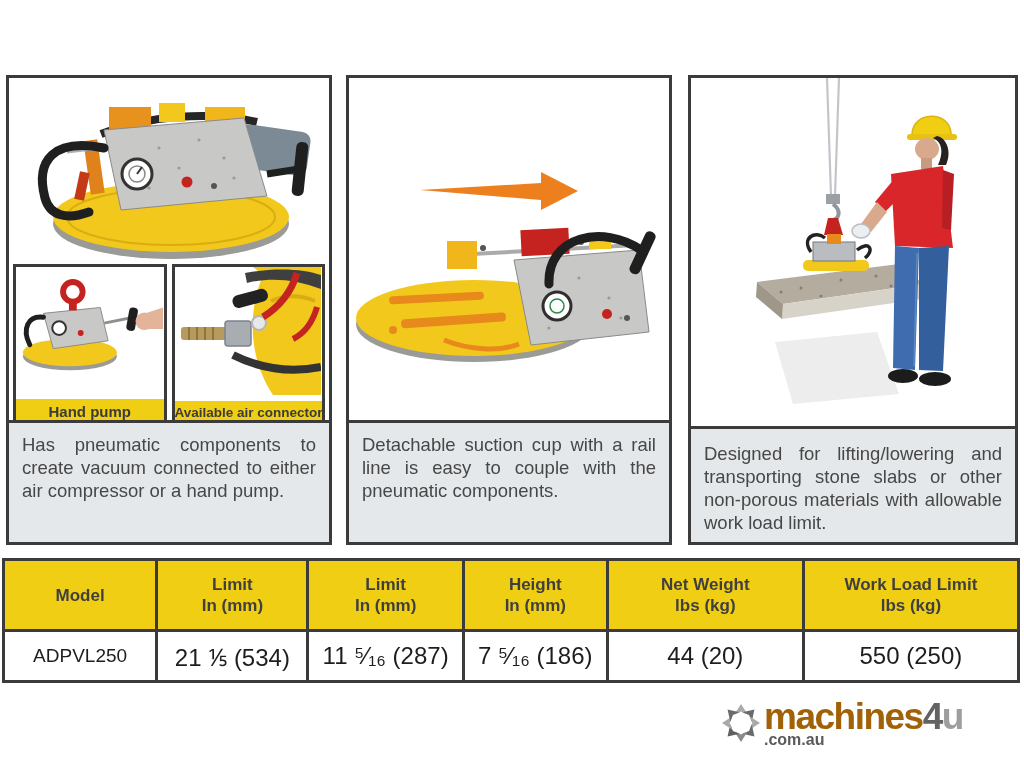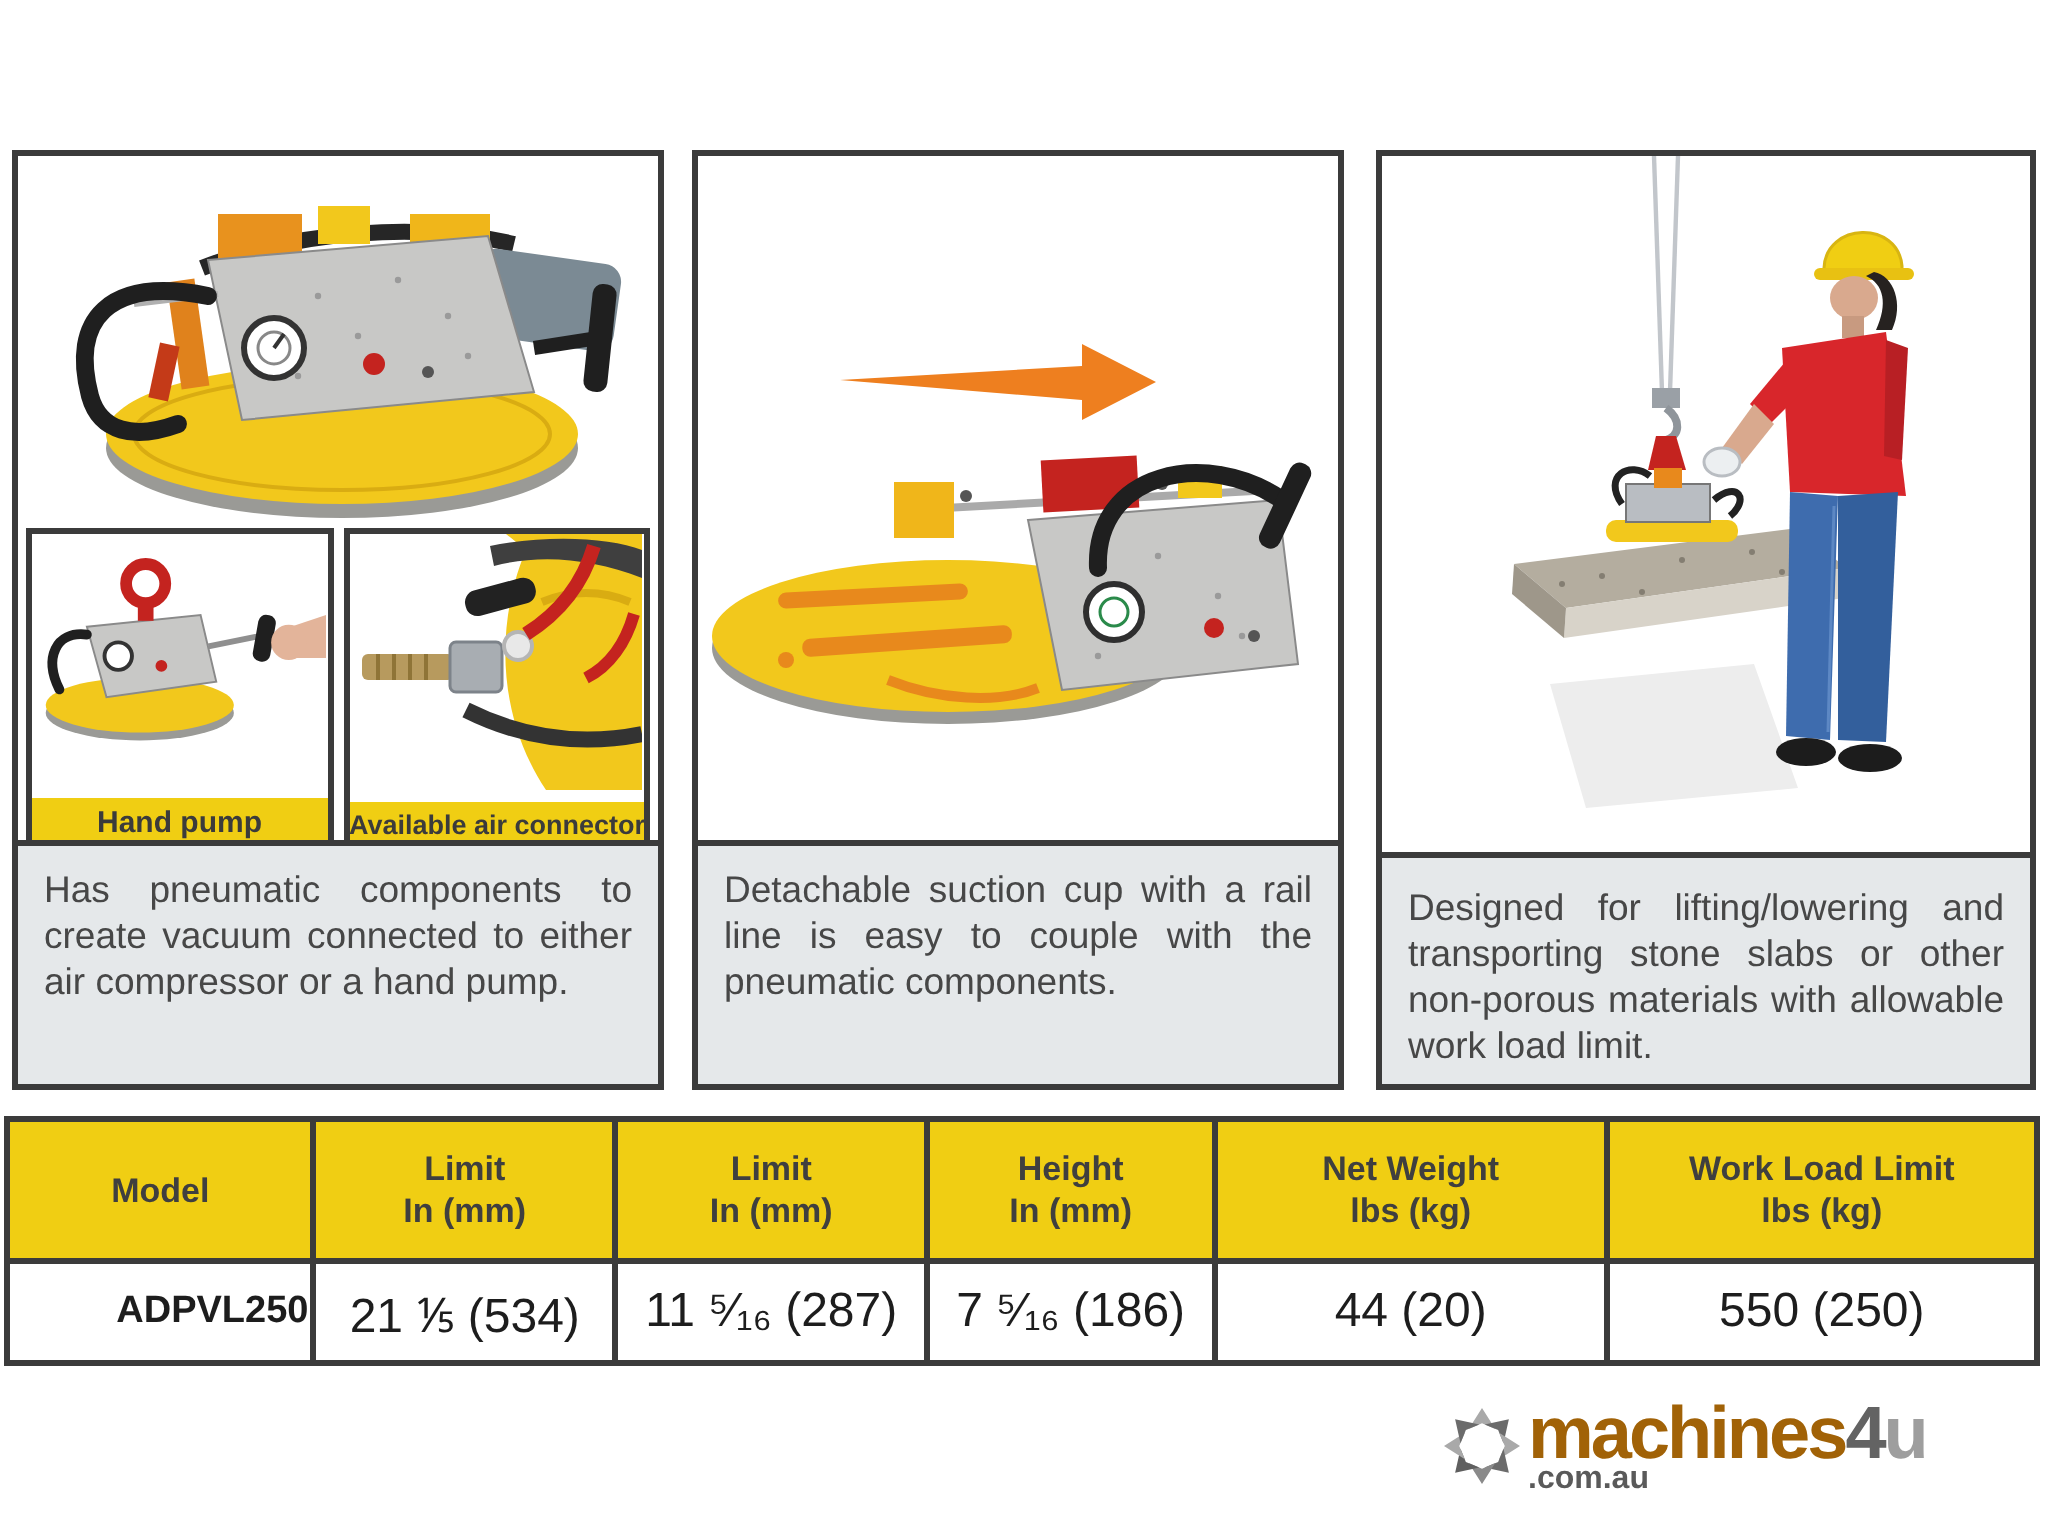--- a/index.html
+++ b/index.html
@@ -33,21 +33,21 @@
   .photo-area3{width:324px;height:350px;}
 
   
   .spec{position:absolute;left:2px;top:558px;width:1018px;border-collapse:collapse;
         table-layout:fixed;}
   .spec th,.spec td{border:3px solid #3b3b3b;text-align:center;vertical-align:middle;}
   .spec th{background:#f0ce13;color:#3f3f3f;font-size:17px;font-weight:bold;
            height:68px;line-height:21px;padding:0;}
   .spec th .unit{display:block;}
   .spec td{height:46px;font-size:24px;color:#1d1d1d;background:#fff;}
-  .spec td.model{font-weight:bold;font-size:19px;text-align:right;}
+  .spec td.model{font-weight:normal;font-size:19px;}
 
   
   .logo{position:absolute;left:722px;top:698px;display:flex;align-items:flex-start;}
   .logo-star{margin-top:4px;}
   .logo-textwrap{margin-left:4px;}
   .logo-word{font-size:37px;font-weight:bold;letter-spacing:-1.5px;line-height:38px;
              white-space:nowrap;}
   .lt-brand{color:#a16207;}
   .lt-accent{color:#636363;}
   .lt-suffix{color:#9e9e9e;}

